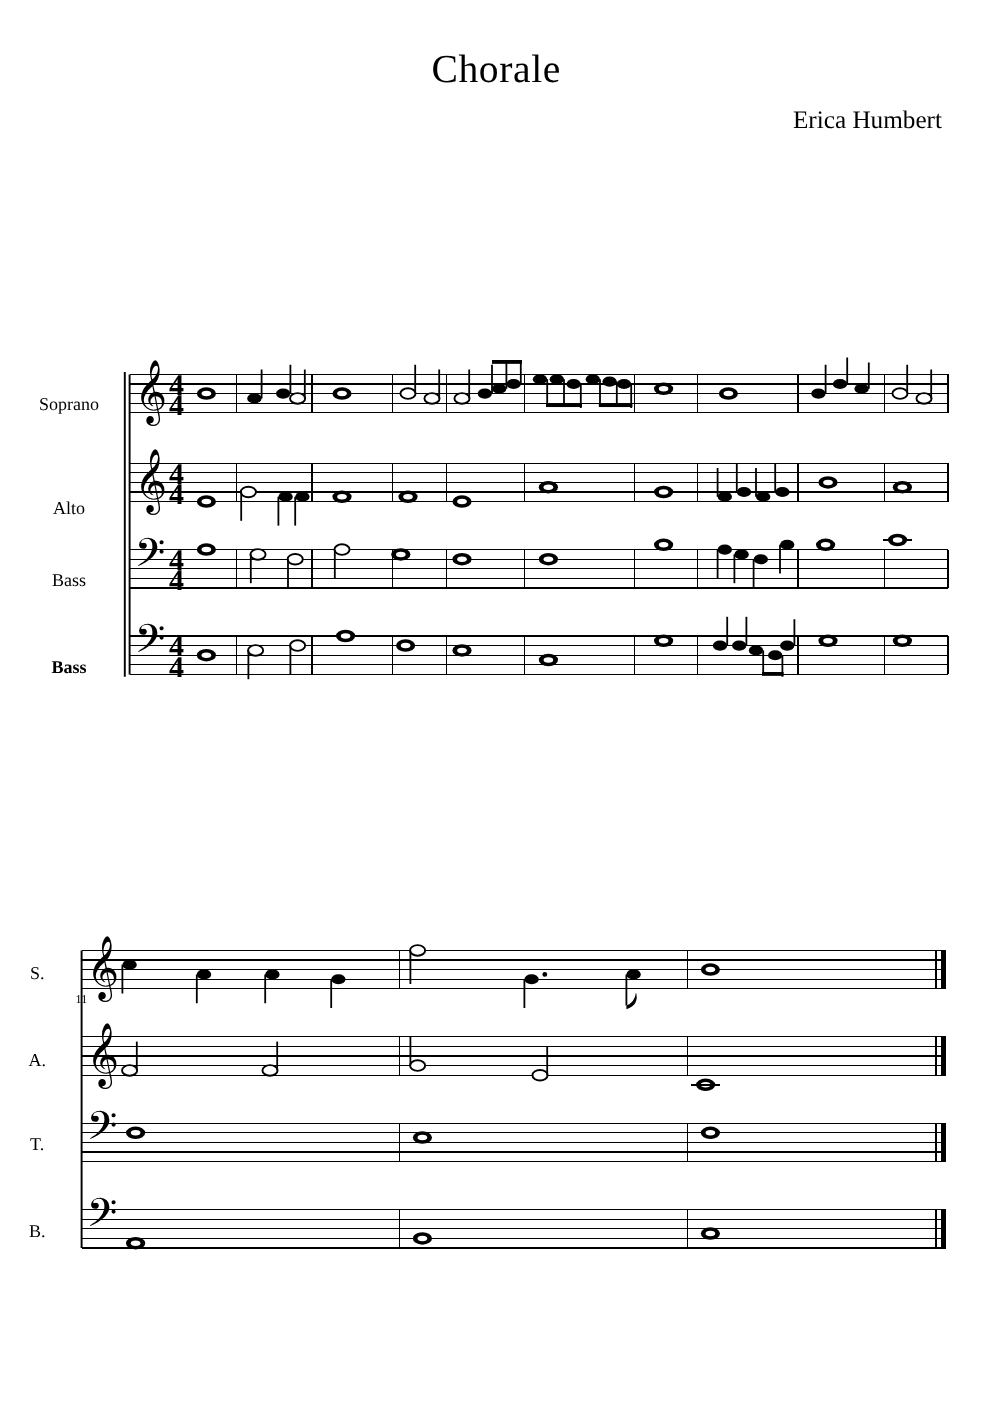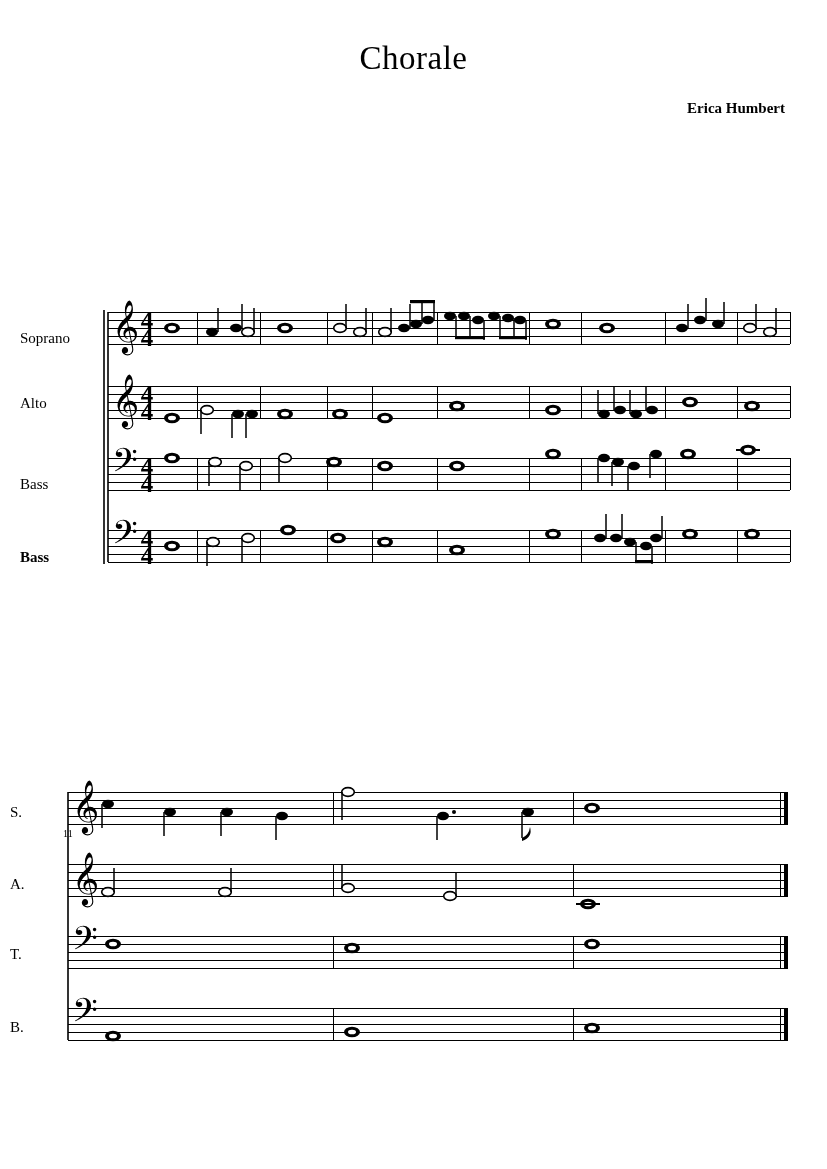--- a/index.html
+++ b/index.html
@@ -27,30 +27,29 @@
     top: 40px;
     width: 827px;
     text-align: center;
     font-size: 33px;
     font-family: "Liberation Serif", serif;
     letter-spacing: 0.5px;
   }
   .composer {
     position: absolute;
     right: 42px;
-    top: 100px;
-    font-size: 15px;
+    top: 88px;
+    font-size: 21px;
     font-family: "Liberation Serif", serif;
-    font-weight: bold;
   }
   .part-label {
     position: absolute;
     font-size: 15px;
     font-family: "Liberation Serif", serif;
-    text-align: left;
+    text-align: center;
     white-space: nowrap;
   }
   .measure-number {
     position: absolute;
     font-size: 10px;
     font-family: "Liberation Serif", serif;
     margin-top: 48px;
   }
   svg { display: block; }
   .sys {
@@ -81,21 +80,21 @@
 </style>
 </head>
 <body>
 
 <div class="page">
 
   <div class="title">Chorale</div>
   <div class="composer">Erica Humbert</div>
 
   <div class="part-label" style="left:20px; top:330px; width:75px;">Soprano</div>
-  <div class="part-label" style="left:20px; top:395px; width:75px;">Alto</div>
+  <div class="part-label" style="left:20px; top:416px; width:75px;">Alto</div>
   <div class="part-label" style="left:20px; top:476px; width:75px;">Bass</div>
   <div class="part-label" style="left:20px; top:549px; width:75px;font-weight:bold;">Bass</div>
 
   <div class="sys" style="left:0px; top:290px; width:827px; height:300px;">
     <svg width="827" height="300" viewBox="0 0 827 300">
 
       <g>
         <line class="staff-line" x1="108" y1="22" x2="790" y2="22"></line>
         <line class="staff-line" x1="108" y1="30" x2="790" y2="30"></line>
         <line class="staff-line" x1="108" y1="38" x2="790" y2="38"></line>

